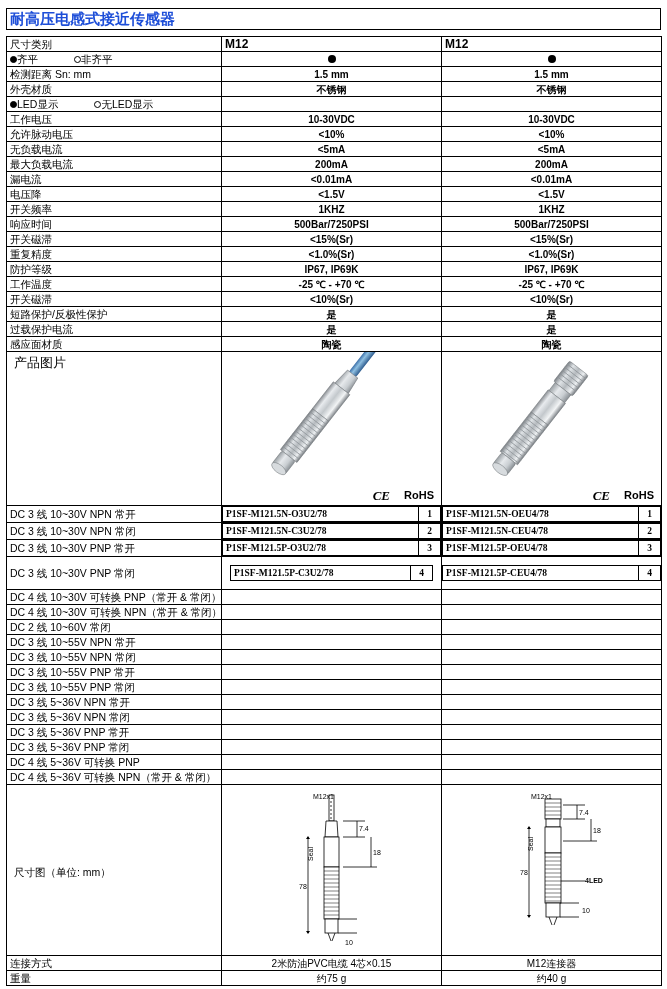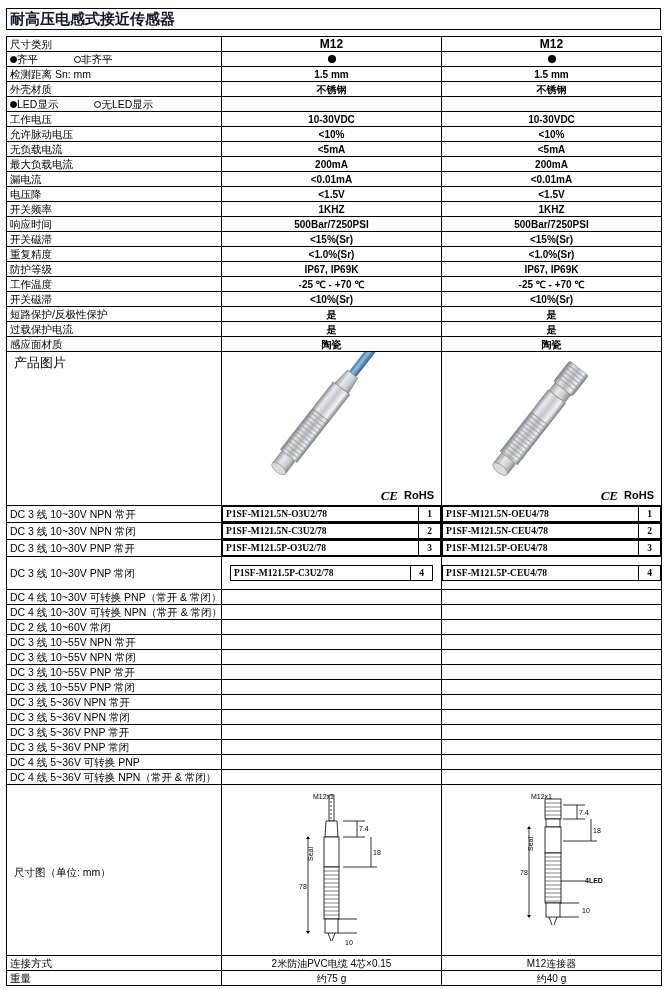--- a/index.html
+++ b/index.html
@@ -19,21 +19,21 @@
   .title-bar {
     margin: 8px 6px 0 6px;
     height: 22px;
     border: 1px solid #000;
     display: flex;
     align-items: center;
   }
   .title-bar .title-text {
     font-size: 15px;
     font-weight: bold;
-    color: #0f172a;
+    color: #1d4ed8;
     padding-left: 3px;
     letter-spacing: 0px;
     line-height: 20px;
   }
   
   .sheet {
     margin: 6px 6px 0 6px;
     width: 655px;
   }
   table.grid {
@@ -52,41 +52,41 @@
     overflow: hidden;
     white-space: nowrap;
   }
   .col-label { width: 215px; }
   .col-a { width: 220px; }
   .col-b { width: 220px; }
 
   .lbl { font-size: 10.5px; }
   .ctr { text-align: center; }
   .bold { font-weight: bold; }
-  .hdr-m12 { font-weight: bold; font-size: 12px; text-align: center; height: 19px; }
+  .hdr-m12 { font-weight: bold; font-size: 12px; text-align: left; height: 19px; }
 
   .radio-row { display: flex; align-items: center; gap: 4px; }
   .radio-row .seg { display: flex; align-items: center; }
   .radio-row .sp { display: inline-block; width: 28px; }
   .dot {
     display: inline-block; width: 7px; height: 7px; border-radius: 50%;
     background: #000; border: 1px solid #000;
   }
   .dot.hollow { background: #fff; }
   .dot-center { display: inline-block; width: 8px; height: 8px; border-radius: 50%; background: #000; }
 
   
   .imgcell { height: 155px; vertical-align: top; position: relative; padding: 0; }
   .imgcell .inner { position: relative; width: 100%; height: 100%; }
   .prodlabel { position: absolute; top: 4px; left: 4px; font-size: 13px; }
 
   .ce-rohs {
     position: absolute; right: 4px; bottom: 3px;
     font-size: 11px; font-weight: bold; letter-spacing: 0px;
-    display: flex; align-items: flex-end; gap: 6px; margin-left: 37px;
+    display: flex; align-items: flex-end; gap: 14px; margin-left: 37px;
   }
   .ce-mark { font-family: "Liberation Serif", serif; font-style: italic; font-weight: bold; font-size: 13px; }
 
   
   .codes { width: 100%; border-collapse: collapse; table-layout: fixed; font-family: Liberation Serif, serif; }
   .codes td {
     border: 0; height: 15px; line-height: 14px;
     font-size: 9.5px; font-weight: bold; padding: 0 0 0 6px;
     white-space: nowrap;
   }

